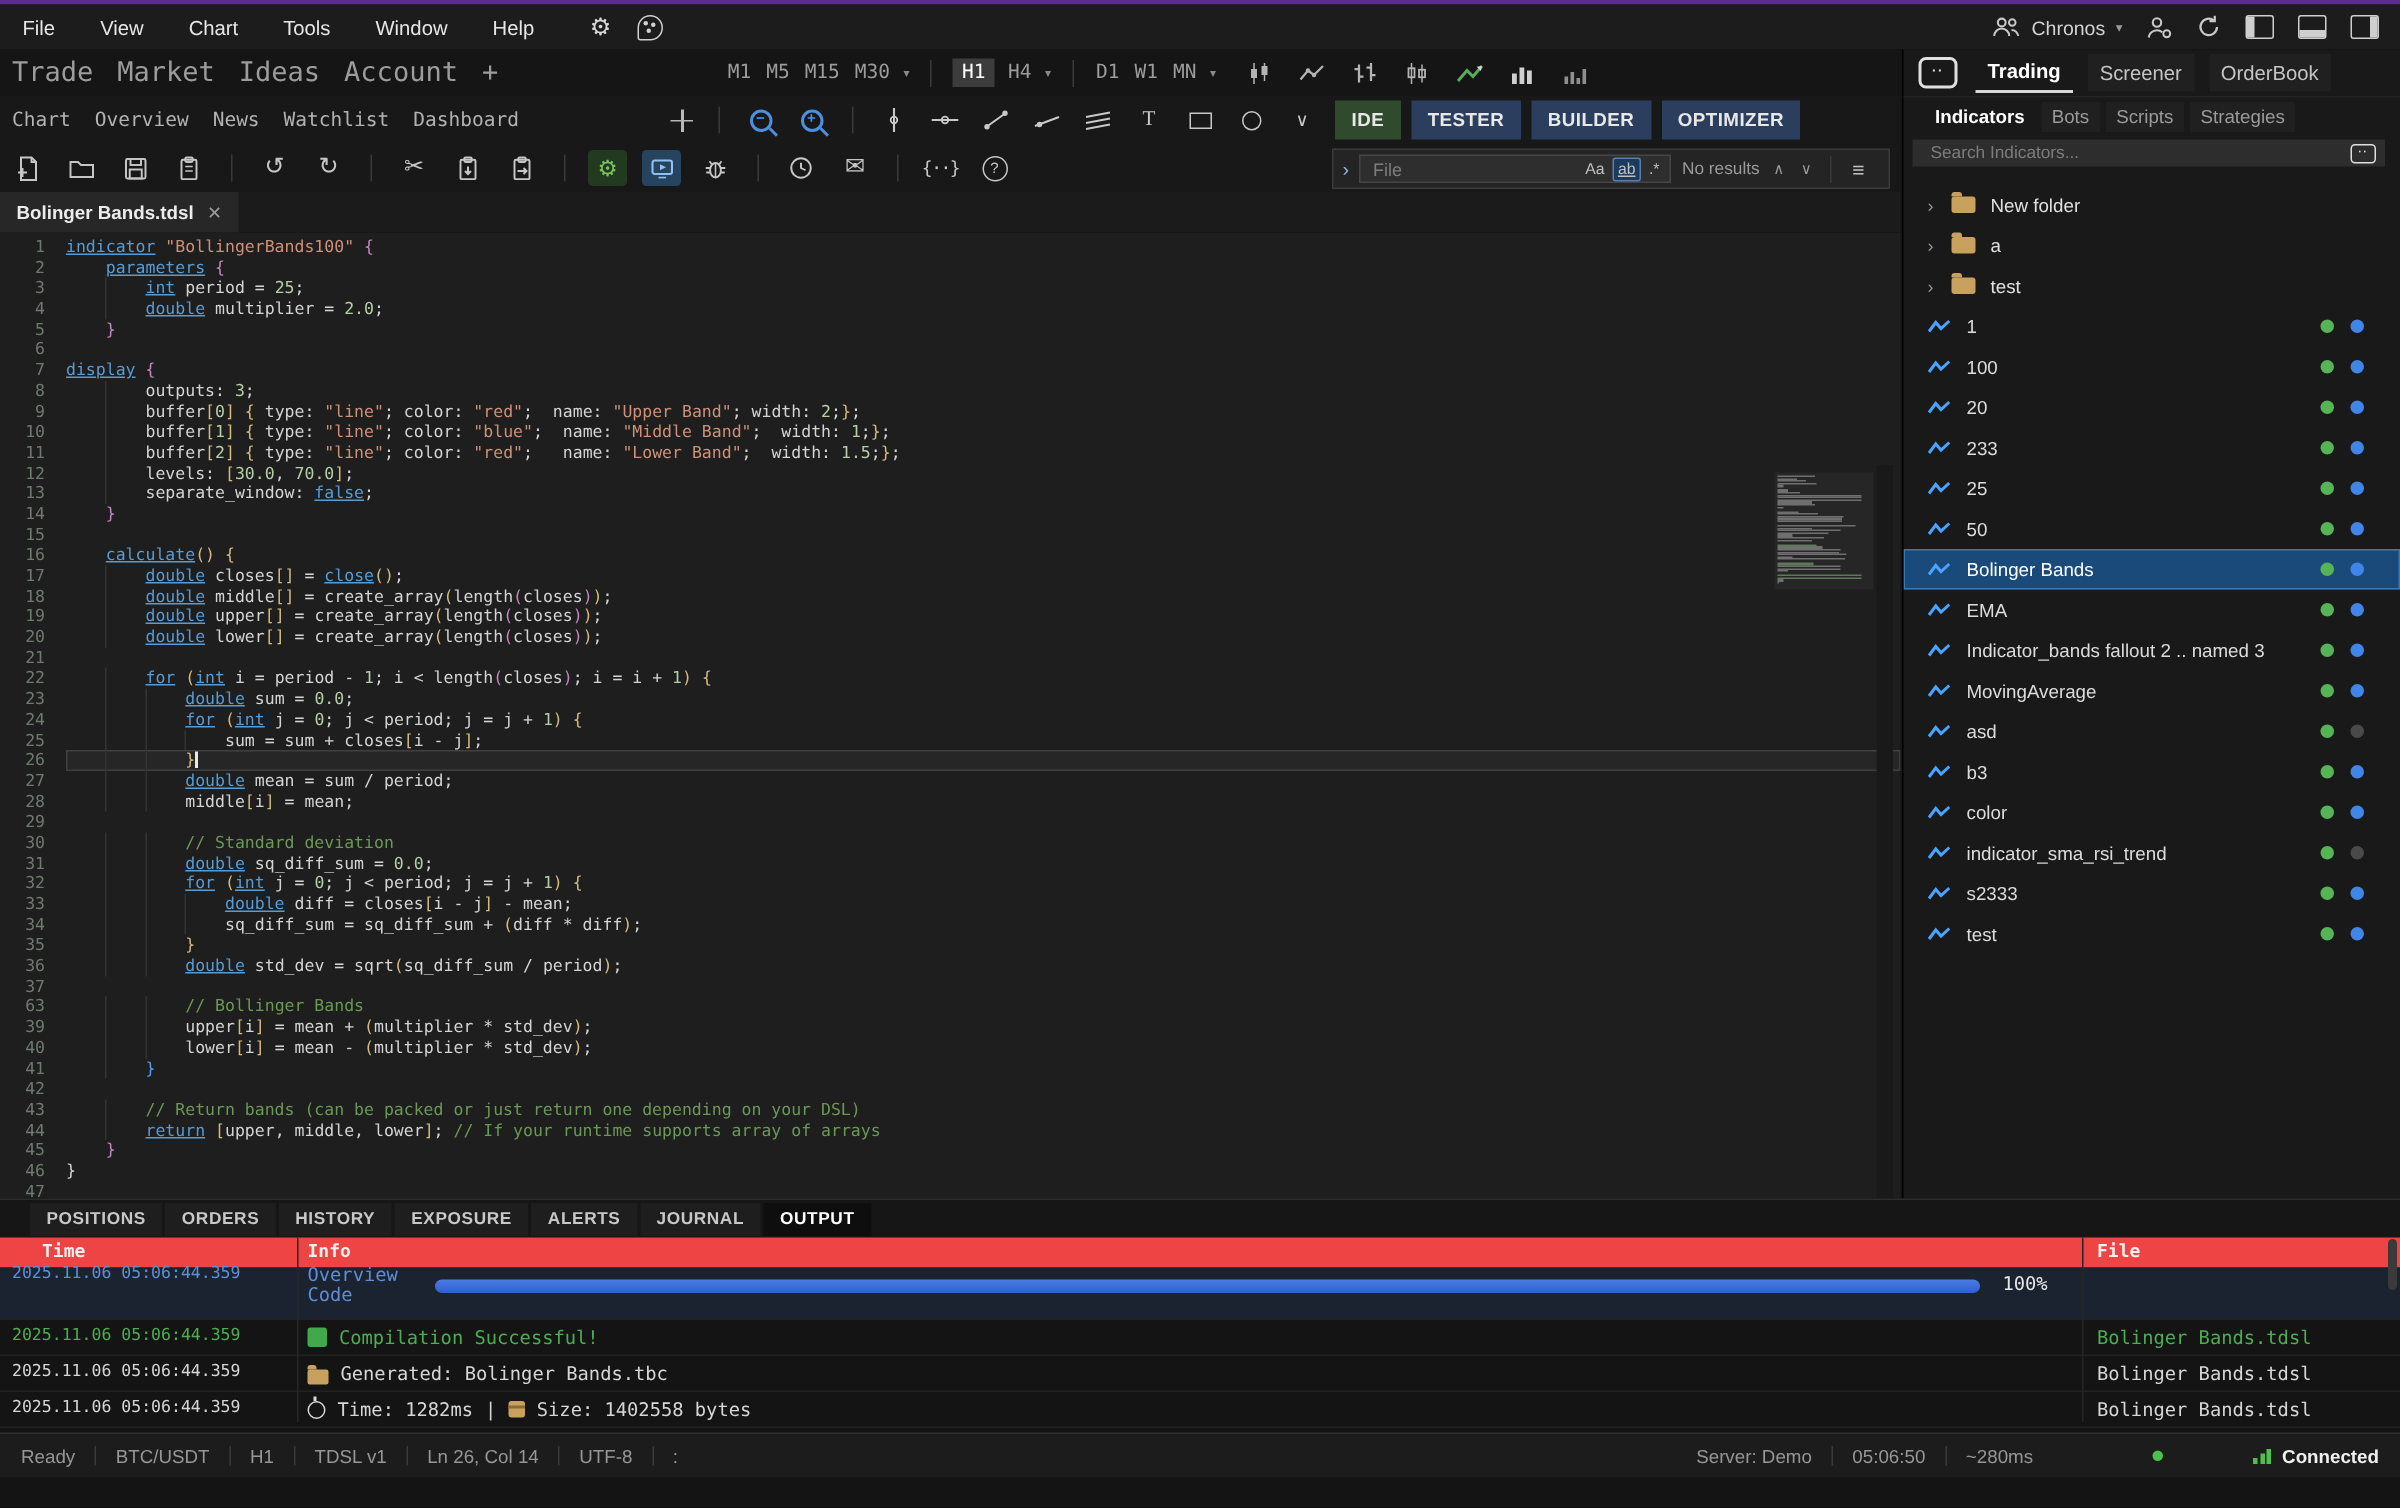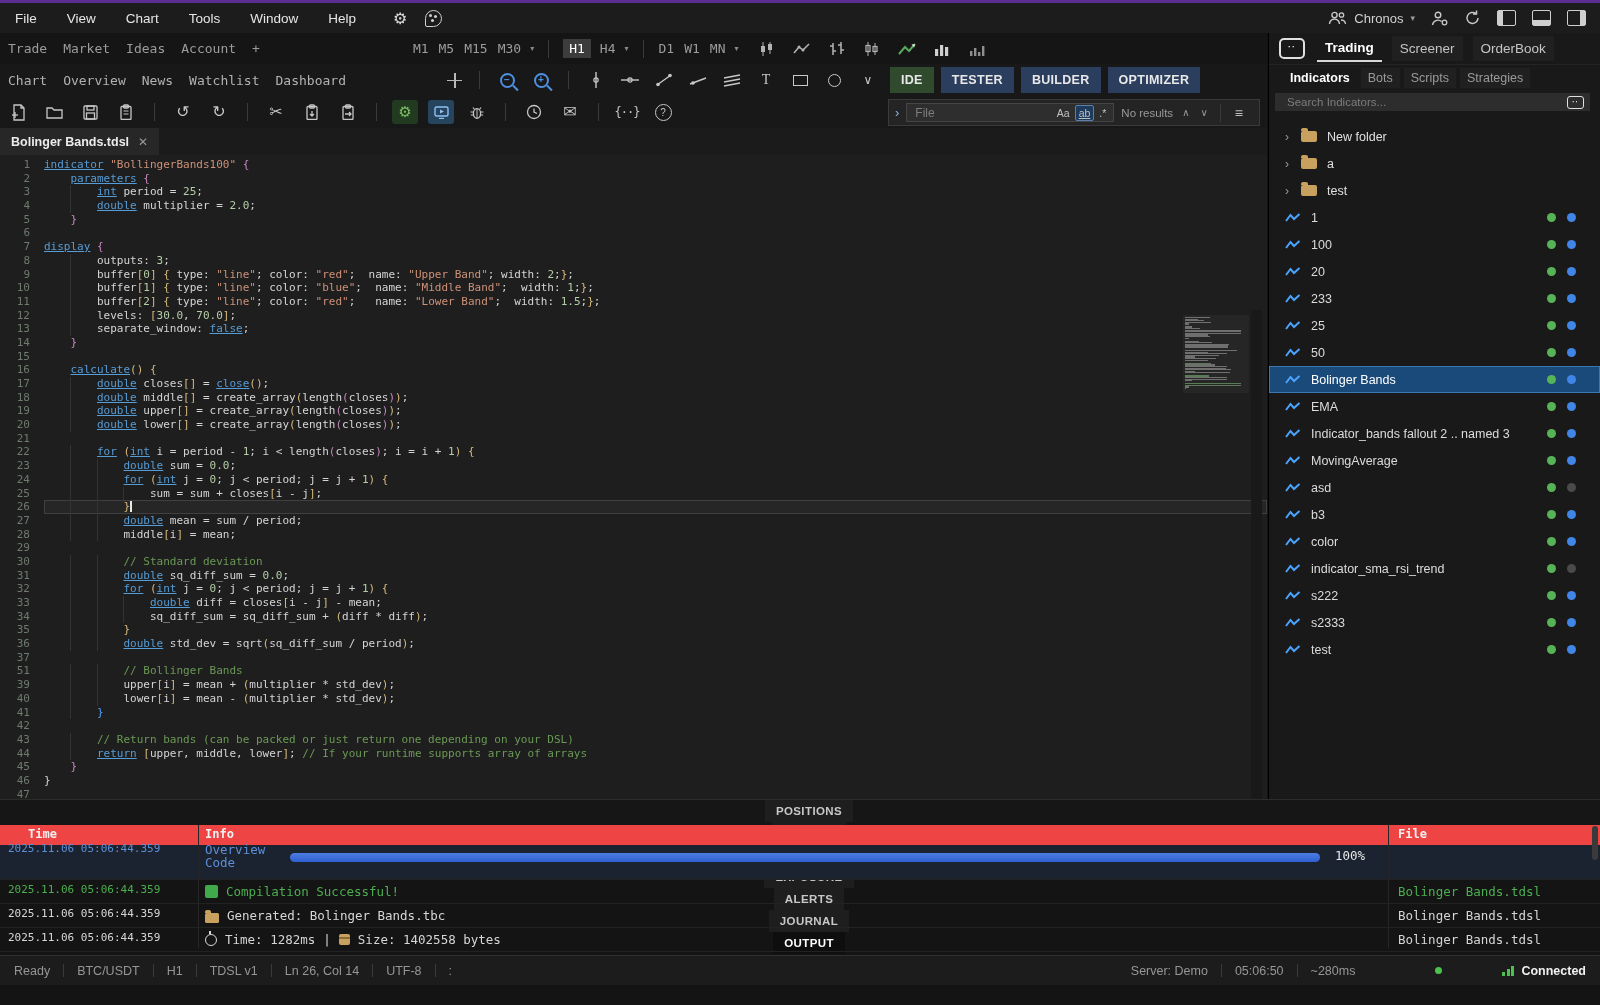--- a/index.html
+++ b/index.html
@@ -21,21 +21,21 @@
   .acct{display:flex;align-items:center;gap:7px;color:#d2d2d2;font-size:13px;}
   .caret-dn{font-size:9px;color:#9a9a9a;}
   .panel-ic{width:17px;height:14px;border:1.5px solid #cfcfcf;border-radius:2px;position:relative;background:#1c1c1c;}
   .panel-ic::before{content:"";position:absolute;background:#cfcfcf;}
   .panel-ic.pl::before{left:0;top:0;bottom:0;width:5px;}
   .panel-ic.pb::before{left:0;right:0;bottom:0;height:5px;}
   .panel-ic.pr::before{right:0;top:0;bottom:0;width:5px;}
 
   
   #toolbar2{left:0;top:33px;width:1267px;height:31px;background:#151515;border-bottom:1px solid #262626;display:flex;align-items:center;}
-  .t2-item{font-family:"DejaVu Sans Mono",monospace;font-size:13px;color:#9c9c9c;margin:0 8px;}
+  .t2-item{font-family:"DejaVu Sans Mono",monospace;font-size:18px;color:#9c9c9c;margin:0 8px;}
   .tf{font-family:"DejaVu Sans Mono",monospace;font-size:13px;color:#9c9c9c;margin:0 5px;}
   .tf.active{background:#3c3c3c;color:#fff;padding:2px 6px;margin:0 4px;}
   .tfcaret{font-size:8px;color:#8a8a8a;margin:0 4px;}
 
   
   #toolbar3{left:0;top:64px;width:1267px;height:32px;background:#181818;border-bottom:1px solid #242424;display:flex;align-items:center;}
   .t3-tab{font-family:"DejaVu Sans Mono",monospace;font-size:13px;color:#b2b2b2;margin:0 8px;}
   .tool{margin:0 7px;display:flex;align-items:center;justify-content:center;width:20px;height:20px;}
   .mode{font-size:12.5px;font-weight:bold;color:#e8e8e8;padding:6px 11px;margin-right:7px;letter-spacing:.3px;}
   .mode.ide{background:#2f4a2c;}
@@ -109,21 +109,21 @@
   .irow{height:27px;display:flex;align-items:center;padding-left:16px;position:relative;}
   .irow.selected{background:#1a4a7a;box-shadow:inset 0 0 0 1px #3b79b5;}
   .irow .lbl{font-size:12.5px;color:#dcdcdc;margin-left:10px;white-space:nowrap;}
   .irow.selected .lbl{color:#fff;}
   .dot{position:absolute;width:9px;height:9px;border-radius:50%;top:9px;}
   .dot.g{right:44px;background:#56b456;}
   .dot.b{right:24px;background:#3f86e8;}
   .dot.off{background:#4a4a4a;}
 
   
-  #btabs{left:0;top:799px;width:1600px;height:26px;background:#161616;border-top:1px solid #2c2c2c;display:flex;align-items:center;padding-left:20px;box-sizing:border-box;flex-direction:column;}
+  #btabs{left:0;top:799px;width:1600px;height:26px;background:#161616;border-top:1px solid #2c2c2c;display:flex;align-items:center;padding-left:20px;box-sizing:border-box;}
   .btab{font-size:11.5px;font-weight:bold;letter-spacing:.4px;color:#c8c8c8;background:#1e1e1e;padding:5px 11px;margin-right:2px;}
   .btab.active{background:#0e0e0e;color:#fff;}
   #thead{left:0;top:825px;width:1600px;height:20px;background:#ef4444;}
   .th{position:absolute;top:2px;font-family:"DejaVu Sans Mono",monospace;font-size:12px;font-weight:bold;color:#f0f0f0;}
   #trows{left:0;top:845px;width:1600px;}
   .orow{position:relative;border-bottom:1px solid #222;}
   .orow.info{background:#1b2330;}
   .otime{position:absolute;left:8px;font-family:"DejaVu Sans Mono",monospace;font-size:11px;}
   .c-blue{color:#5e8fd6;}.c-green{color:#4cae50;}.c-plain{color:#d6d6d6;}
   .oinfo{position:absolute;left:205px;display:flex;align-items:center;gap:8px;font-family:"DejaVu Sans Mono",monospace;font-size:12.5px;}
@@ -471,21 +471,21 @@
         <div class="cl"><span class="ln">28</span><span class="ct"><span class="ig" style="left: 26.48px;"></span><span class="ig" style="left: 52.96px;"></span><span class="t-w">            middle</span><span class="t-g">[</span><span class="t-w">i</span><span class="t-g">]</span><span class="t-w"> = mean;</span></span></div>
         <div class="cl"><span class="ln">29</span><span class="ct"></span></div>
         <div class="cl"><span class="ln">30</span><span class="ct"><span class="ig" style="left: 26.48px;"></span><span class="ig" style="left: 52.96px;"></span><span class="t-w">            </span><span class="t-c">// Standard deviation</span></span></div>
         <div class="cl"><span class="ln">31</span><span class="ct"><span class="ig" style="left: 26.48px;"></span><span class="ig" style="left: 52.96px;"></span><span class="t-w">            </span><span class="t-k">double</span><span class="t-w"> sq_diff_sum = </span><span class="t-n">0.0</span><span class="t-w">;</span></span></div>
         <div class="cl"><span class="ln">32</span><span class="ct"><span class="ig" style="left: 26.48px;"></span><span class="ig" style="left: 52.96px;"></span><span class="t-w">            </span><span class="t-k">for</span><span class="t-w"> </span><span class="t-g">(</span><span class="t-k">int</span><span class="t-w"> j = </span><span class="t-n">0</span><span class="t-w">; j &lt; period; j = j + </span><span class="t-n">1</span><span class="t-g">)</span><span class="t-w"> </span><span class="t-g">{</span></span></div>
         <div class="cl"><span class="ln">33</span><span class="ct"><span class="ig" style="left: 26.48px;"></span><span class="ig" style="left: 52.96px;"></span><span class="ig" style="left: 79.44px;"></span><span class="t-w">                </span><span class="t-k">double</span><span class="t-w"> diff = closes</span><span class="t-g">[</span><span class="t-w">i - j</span><span class="t-g">]</span><span class="t-w"> - mean;</span></span></div>
         <div class="cl"><span class="ln">34</span><span class="ct"><span class="ig" style="left: 26.48px;"></span><span class="ig" style="left: 52.96px;"></span><span class="ig" style="left: 79.44px;"></span><span class="t-w">                sq_diff_sum = sq_diff_sum + </span><span class="t-g">(</span><span class="t-w">diff * diff</span><span class="t-g">)</span><span class="t-w">;</span></span></div>
         <div class="cl"><span class="ln">35</span><span class="ct"><span class="ig" style="left: 26.48px;"></span><span class="ig" style="left: 52.96px;"></span><span class="t-w">            </span><span class="t-g">}</span></span></div>
         <div class="cl"><span class="ln">36</span><span class="ct"><span class="ig" style="left: 26.48px;"></span><span class="ig" style="left: 52.96px;"></span><span class="t-w">            </span><span class="t-k">double</span><span class="t-w"> std_dev = sqrt</span><span class="t-g">(</span><span class="t-w">sq_diff_sum / period</span><span class="t-g">)</span><span class="t-w">;</span></span></div>
         <div class="cl"><span class="ln">37</span><span class="ct"></span></div>
-        <div class="cl"><span class="ln">51</span><span class="ct"><span class="ig" style="left: 26.48px;"></span><span class="ig" style="left: 52.96px;"></span><span class="t-w">            </span><span class="t-c">// Bollinger Bands</span></span></div>
+        <div class="cl"><span class="ln">63</span><span class="ct"><span class="ig" style="left: 26.48px;"></span><span class="ig" style="left: 52.96px;"></span><span class="t-w">            </span><span class="t-c">// Bollinger Bands</span></span></div>
         <div class="cl"><span class="ln">39</span><span class="ct"><span class="ig" style="left: 26.48px;"></span><span class="ig" style="left: 52.96px;"></span><span class="t-w">            upper</span><span class="t-g">[</span><span class="t-w">i</span><span class="t-g">]</span><span class="t-w"> = mean + </span><span class="t-g">(</span><span class="t-w">multiplier * std_dev</span><span class="t-g">)</span><span class="t-w">;</span></span></div>
         <div class="cl"><span class="ln">40</span><span class="ct"><span class="ig" style="left: 26.48px;"></span><span class="ig" style="left: 52.96px;"></span><span class="t-w">            lower</span><span class="t-g">[</span><span class="t-w">i</span><span class="t-g">]</span><span class="t-w"> = mean - </span><span class="t-g">(</span><span class="t-w">multiplier * std_dev</span><span class="t-g">)</span><span class="t-w">;</span></span></div>
         <div class="cl"><span class="ln">41</span><span class="ct"><span class="ig" style="left: 26.48px;"></span><span class="t-w">        </span><span class="t-b">}</span></span></div>
         <div class="cl"><span class="ln">42</span><span class="ct"></span></div>
         <div class="cl"><span class="ln">43</span><span class="ct"><span class="ig" style="left: 26.48px;"></span><span class="t-w">        </span><span class="t-c">// Return bands (can be packed or just return one depending on your DSL)</span></span></div>
         <div class="cl"><span class="ln">44</span><span class="ct"><span class="ig" style="left: 26.48px;"></span><span class="t-w">        </span><span class="t-k">return</span><span class="t-w"> </span><span class="t-g">[</span><span class="t-w">upper, middle, lower</span><span class="t-g">]</span><span class="t-w">; </span><span class="t-c">// If your runtime supports array of arrays</span></span></div>
         <div class="cl"><span class="ln">45</span><span class="ct"><span class="t-w">    </span><span class="t-p">}</span></span></div>
         <div class="cl"><span class="ln">46</span><span class="ct"><span class="t-w">}</span></span></div>
         <div class="cl"><span class="ln">47</span><span class="ct"></span></div>
       </div>
@@ -685,28 +685,20 @@
             <polyline points="1,9 5.5,3 9,7 14.5,2" fill="none" stroke="#4aa3ff" stroke-width="2"></polyline>
           </svg>
           <span class="lbl">indicator_sma_rsi_trend</span>
           <span class="dot g"></span>
           <span class="dot b off"></span>
         </div>
         <div class="irow">
           <svg width="16" height="12" viewBox="0 0 16 12">
             <polyline points="1,9 5.5,3 9,7 14.5,2" fill="none" stroke="#4aa3ff" stroke-width="2"></polyline>
           </svg>
-          <span class="lbl">s222</span>
-          <span class="dot g"></span>
-          <span class="dot b"></span>
-        </div>
-        <div class="irow">
-          <svg width="16" height="12" viewBox="0 0 16 12">
-            <polyline points="1,9 5.5,3 9,7 14.5,2" fill="none" stroke="#4aa3ff" stroke-width="2"></polyline>
-          </svg>
           <span class="lbl">s2333</span>
           <span class="dot g"></span>
           <span class="dot b"></span>
         </div>
         <div class="irow">
           <svg width="16" height="12" viewBox="0 0 16 12">
             <polyline points="1,9 5.5,3 9,7 14.5,2" fill="none" stroke="#4aa3ff" stroke-width="2"></polyline>
           </svg>
           <span class="lbl">test</span>
           <span class="dot g"></span>

